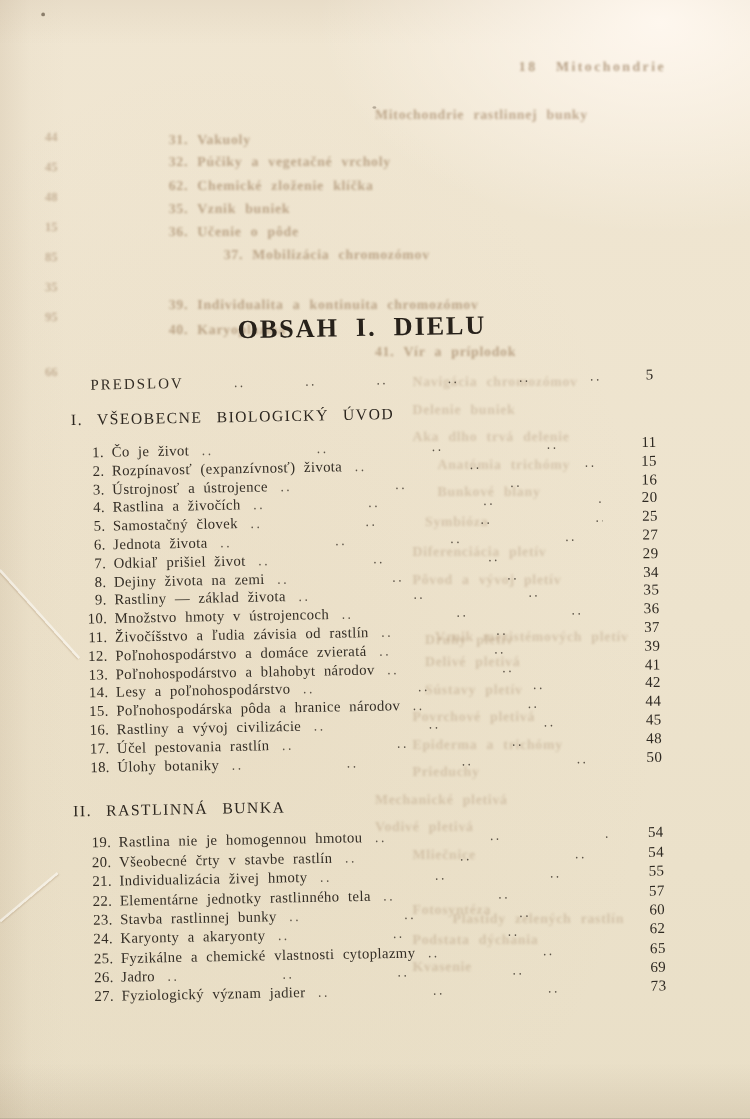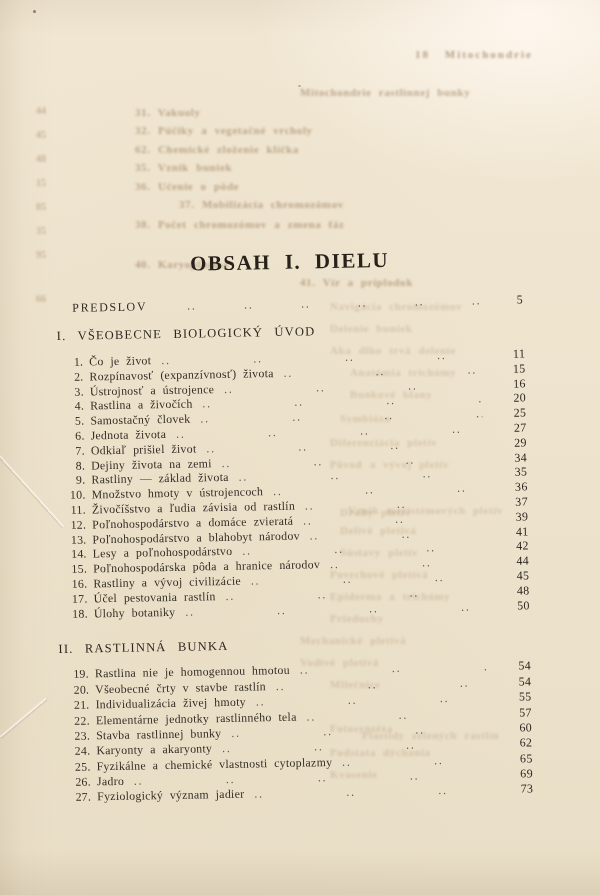--- a/index.html
+++ b/index.html
@@ -59,21 +59,21 @@
 
   <div class="ghost-layer">
       <span class="ghost header" style="top: 48px; left: 415px;">18 Mitochondrie</span>
       <span class="ghost" style="top: 86px; left: 300px;">Mitochondrie rastlinnej bunky</span>
       <span class="ghost" style="top: 106px; left: 135px;">31. Vakuoly</span>
       <span class="ghost" style="top: 124px; left: 135px;">32. Púčiky a vegetačné vrcholy</span>
       <span class="ghost" style="top: 143px; left: 135px;">62. Chemické zloženie klíčka</span>
       <span class="ghost" style="top: 161px; left: 135px;">35. Vznik buniek</span>
       <span class="ghost" style="top: 180px; left: 135px;">36. Učenie o pôde</span>
       <span class="ghost" style="top: 198px; left: 135px; margin-left: 44px;">37. Mobilizácia chromozómov</span>
-      <span class="ghost" style="top: 218px; left: 135px;">38. Počet chromozómov a zmena fáz</span>
+      <span class="ghost" style="top: 238px; left: 135px;">39. Individualita a kontinuita chromozómov</span>
       <span class="ghost" style="top: 258px; left: 135px;">40. Karyoplazma</span>
       <span class="ghost" style="top: 276px; left: 300px;">41. Vír a príplodok</span>
       <span class="ghost-num" style="top: 105px; left: 36px;">44</span>
       <span class="ghost-num" style="top: 129px; left: 36px;">45</span>
       <span class="ghost-num" style="top: 153px; left: 36px;">48</span>
       <span class="ghost-num" style="top: 177px; left: 36px;">15</span>
       <span class="ghost-num" style="top: 201px; left: 36px;">85</span>
       <span class="ghost-num" style="top: 225px; left: 36px;">35</span>
       <span class="ghost-num" style="top: 249px; left: 36px;">95</span>
       <span class="ghost-num" style="top: 273px; left: 36px; margin-top: 20px;">66</span>

